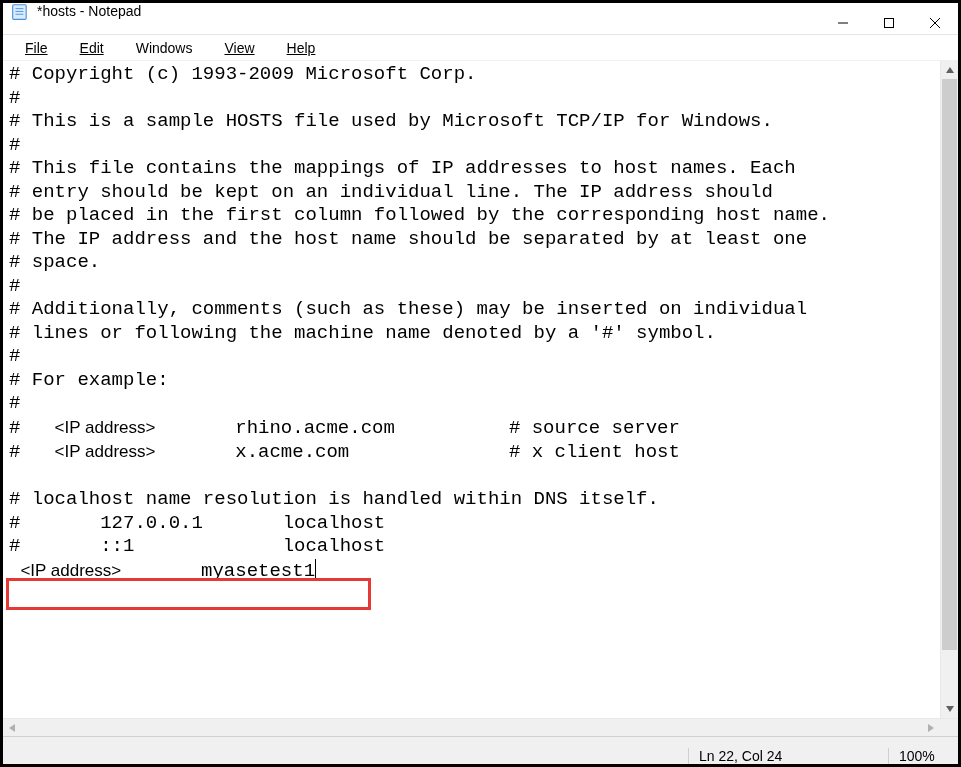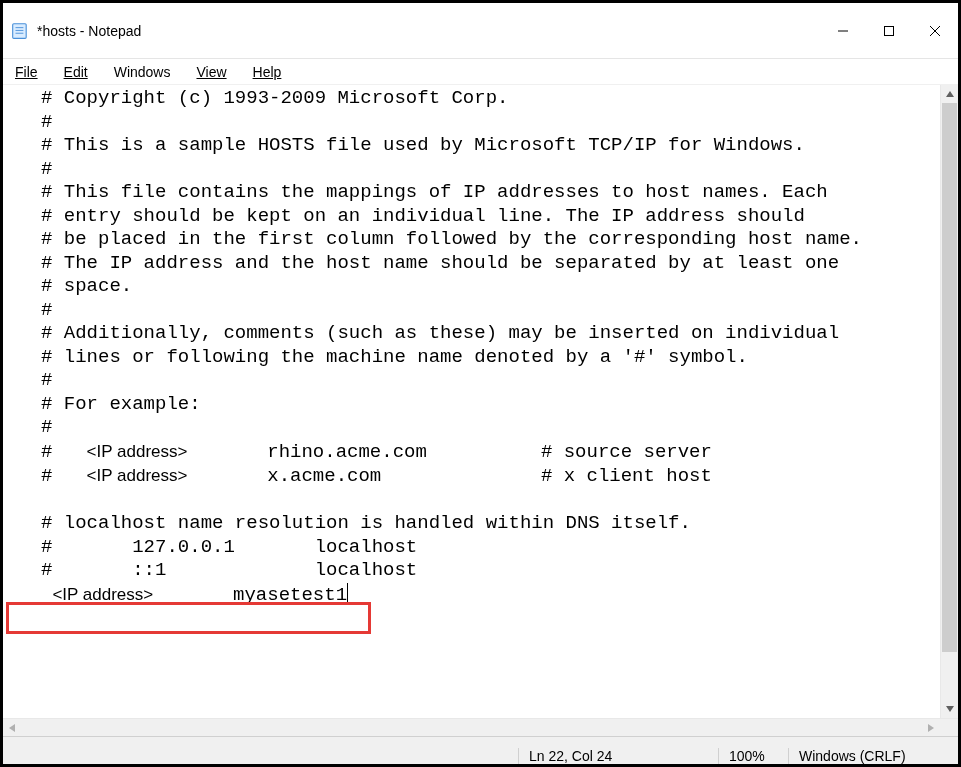--- a/index.html
+++ b/index.html
@@ -10,23 +10,23 @@
     background: #fff;
     font-family: "Segoe UI", Tahoma, sans-serif;
     font-size: 13px;
     border: 3px solid #000;
     display: flex;
     flex-direction: column;
     overflow: hidden;
   }
   
   .titlebar {
-    height: 56px;
-    display: flex;
-    align-items: center;
+    height: 32px;
+    display: flex;
+    align-items: flex-start;
     background: #fff;
     border-bottom: 1px solid #e5e5e5;
   }
   .titlebar .app-icon {
     width: 18px; height: 18px; margin: 0 8px 0 8px;
     display: inline-flex; align-items: center; justify-content: center;
   }
   .titlebar .title {
     flex: 0 0 auto;
     font-size: 14px;
@@ -38,22 +38,22 @@
     display: flex; align-items: center; justify-content: center;
     color: #000;
   }
   .winbtn svg { width: 12px; height: 12px; stroke: currentColor; stroke-width: 1; fill: none; }
 
   
   .menubar {
     height: 26px;
     display: flex;
     align-items: center;
-    padding: 0 4px;
-    gap: 10px;
+    padding: 0 14px;
+    gap: 16px;
     font-size: 14px;
     border-bottom: 1px solid #f0f0f0;
   }
   .menubar .menuitem {
     padding: 2px 8px;
   }
   .menubar .menuitem span.ul { text-decoration: underline; }
 
   
   .editor-wrap {
@@ -64,21 +64,20 @@
   .editor {
     flex: 1;
     padding: 2px 4px 4px 6px;
     font-family: Consolas, "Courier New", monospace;
     font-size: 19px;
     line-height: 23.5px;
     white-space: pre;
     overflow: hidden;
     color: #000;
     outline: none;
-    margin-left: 32px;
   }
   .ipph { font-family: "Segoe UI", Tahoma, sans-serif; font-size: 17px; }
   .caret {
     display:inline-block;
     width:0;
     border-left:1px solid #000;
     height:20px;
     vertical-align: -3px;
     animation: blink 1s step-end infinite;
   }
@@ -238,14 +237,13 @@
         <polygon points="2,1 2,9 8,5"></polygon>
       </svg>
     </div>
   <div class="corner"></div>
 </div>
 
 <div class="statusbar">
   <div class="cell"></div>
   <div class="cell pos">Ln 22, Col 24</div>
   <div class="cell zoom">100%</div>
-  <div class="cell eol">Windows (CRLF)</div>
 </div>
 
 </body></html>

